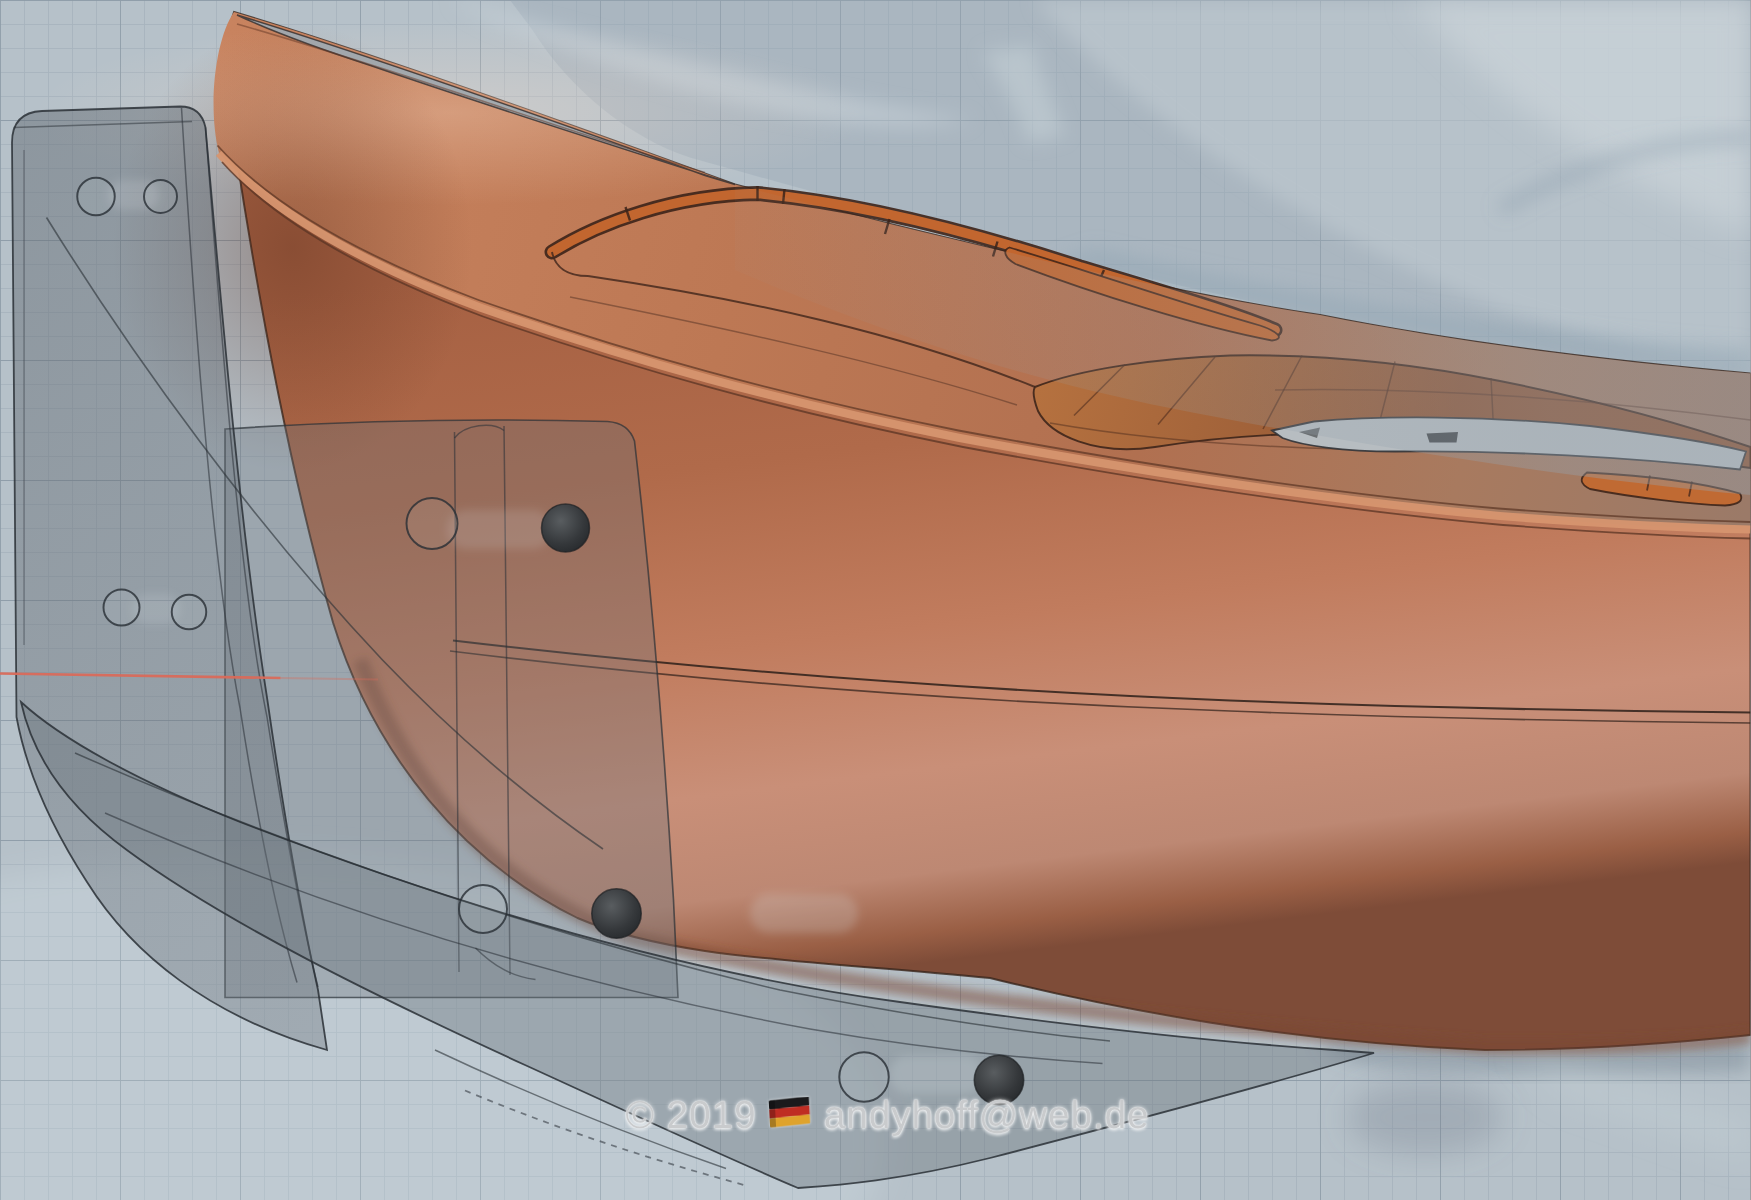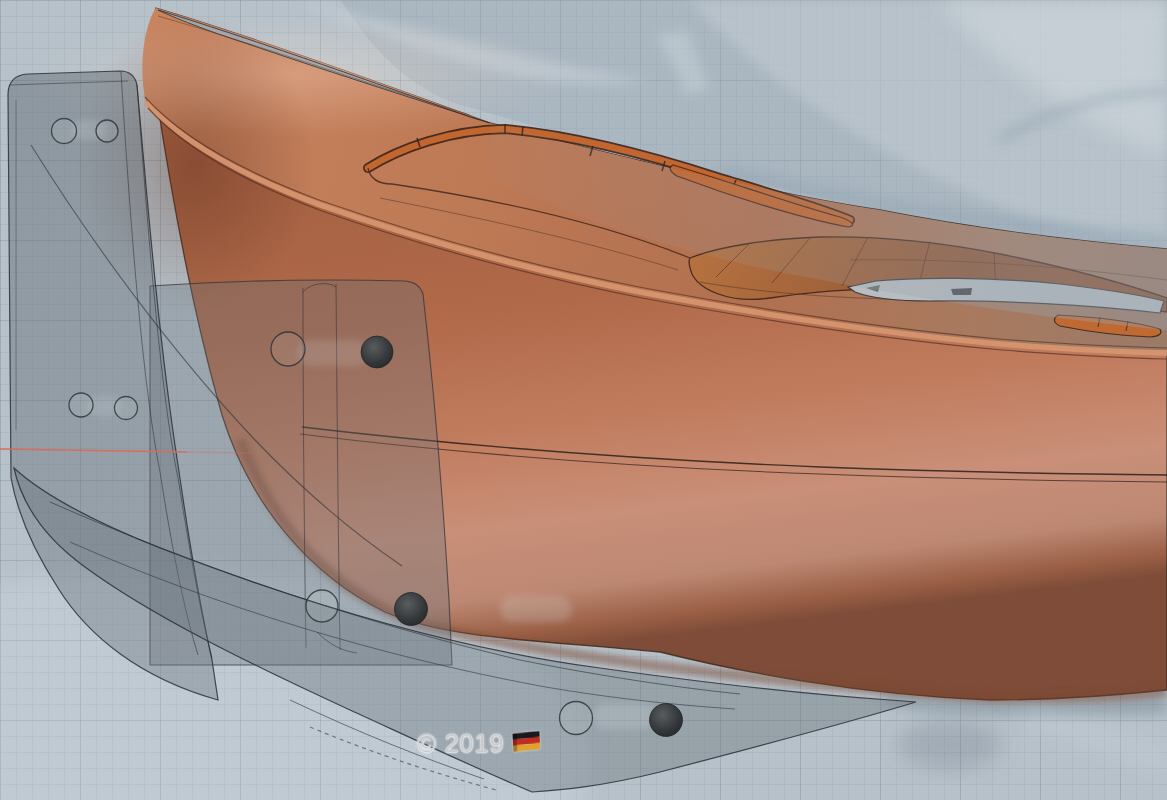--- a/index.html
+++ b/index.html
@@ -222,14 +222,15 @@
 <div class="watermark">
   <span>© 2019</span>
       <span class="flag"><svg width="27" height="20" viewBox="0 0 27 20">
       <g transform="skewY(-3) translate(0,1)">
         <rect x="0" y="0" width="27" height="6" rx="1" fill="#1a1a1c"></rect>
         <rect x="0" y="6" width="27" height="6" fill="#bf2d23"></rect>
         <rect x="0" y="12" width="27" height="6" rx="1" fill="#dfa32c"></rect>
         <rect x="0" y="0" width="4" height="18" fill="rgba(0,0,0,0.25)"></rect>
       </g>
     </svg></span>
+      <span>andyhoff@web.de</span>
 </div>
 </div>
 
 </body></html>

